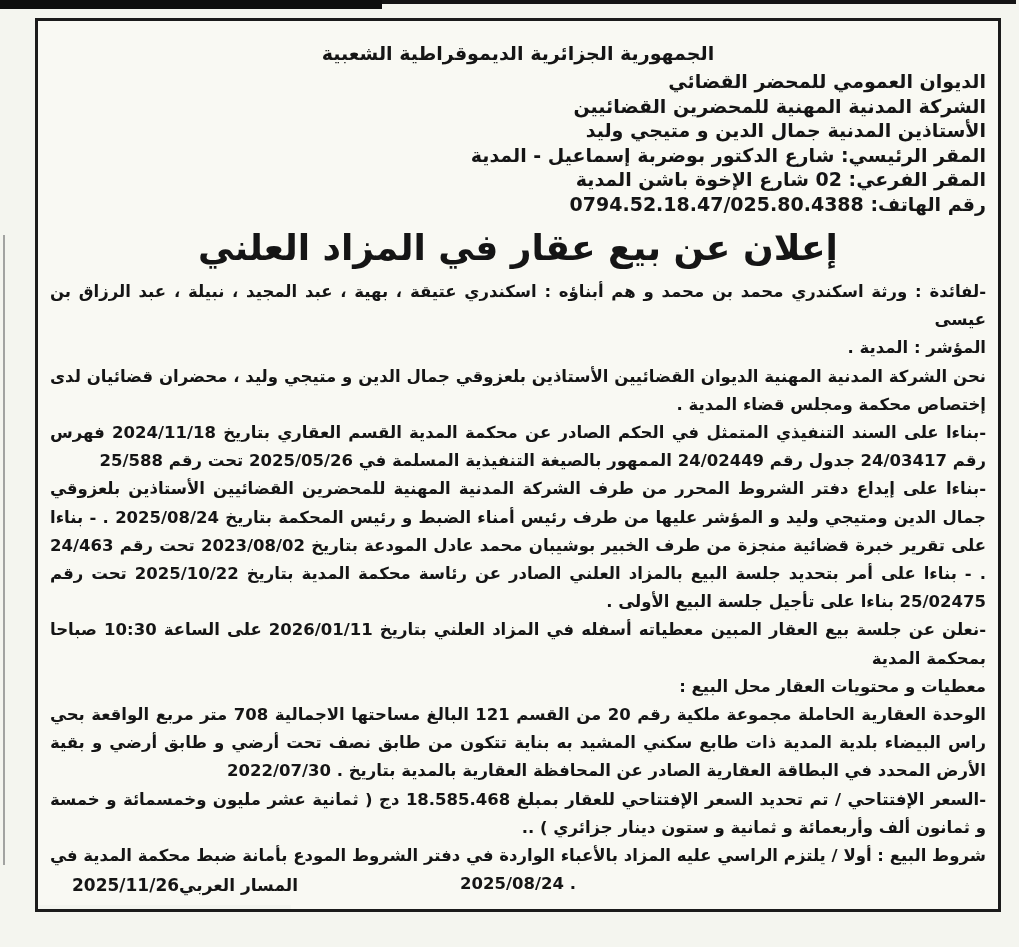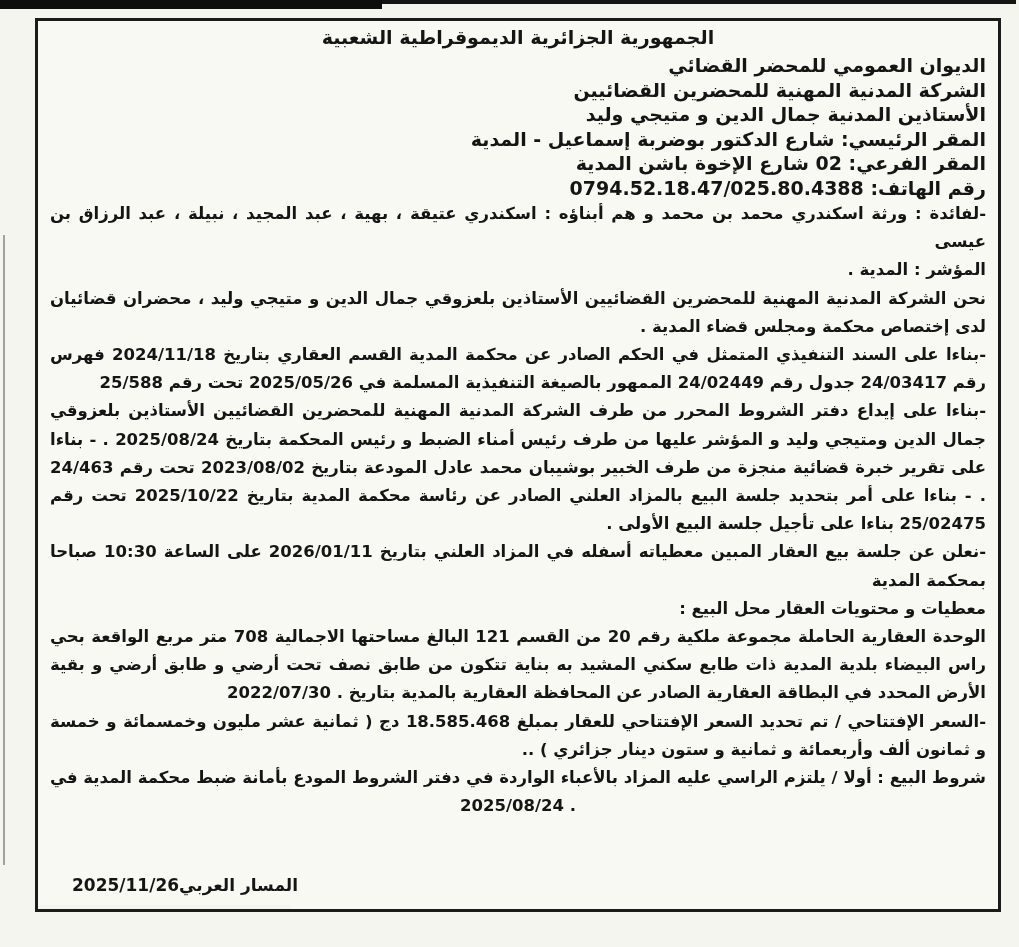--- a/index.html
+++ b/index.html
@@ -12,21 +12,21 @@
   }
   .page{position:relative;width:1019px;height:947px;background:#f4f5ef;}
   .artifact-a{position:absolute;left:0;top:0;width:382px;height:9px;background:#0e0e0e;}
   .artifact-b{position:absolute;left:0;top:0;width:1016px;height:4px;background:#141414;}
   .scan-line-left{position:absolute;left:3px;top:235px;width:2px;height:630px;background:#777;opacity:.65;}
   .notice-box{
     position:absolute;left:35px;top:18px;width:966px;height:894px;
     box-sizing:border-box;
     border:3px solid #1b1b1b;
     background:#f9f9f3;
-    padding:0 12px 0 12px;
+    padding:16px 12px 0 12px;
     direction:rtl;
     overflow:hidden;
   }
   .border-gap{position:absolute;left:-3px;bottom:-4px;width:256px;height:8px;background:#f4f5ef;}
   .republic{
     text-align:center;font-weight:bold;font-size:19px;line-height:26px;padding-top:3px;
   }
   .office{margin-top:3px;}
   .office-line{
     font-weight:bold;font-size:19px;line-height:24.5px;
@@ -59,25 +59,26 @@
 
     <div class="office">
       <div class="office-line">الديوان العمومي للمحضر القضائي</div>
       <div class="office-line">الشركة المدنية المهنية للمحضرين القضائيين</div>
       <div class="office-line">الأستاذين المدنية جمال الدين و متيجي وليد</div>
       <div class="office-line">المقر الرئيسي: شارع الدكتور بوضربة إسماعيل - المدية</div>
       <div class="office-line">المقر الفرعي: 02 شارع الإخوة باشن المدية</div>
       <div class="office-line">رقم الهاتف: 0794.52.18.47/025.80.4388</div>
     </div>
 
+    <h1 class="title">إعلان عن بيع عقار في المزاد العلني</h1>
 
     <div class="body-text">
       <p class="para">-لفائدة : ورثة اسكندري محمد بن محمد و هم أبناؤه : اسكندري عتيقة ، بهية ، عبد المجيد ، نبيلة ، عبد الرزاق بن عيسى</p>
       <p class="para">المؤشر : المدية .</p>
-      <p class="para">نحن الشركة المدنية المهنية للمحضرين القضائيين الأستاذين بلعزوقي جمال الدين و متيجي وليد ، محضران قضائيان لدى إختصاص محكمة ومجلس قضاء المدية .</p>
+      <p class="para">نحن الشركة المدنية المهنية الديوان القضائيين الأستاذين بلعزوقي جمال الدين و متيجي وليد ، محضران قضائيان لدى إختصاص محكمة ومجلس قضاء المدية .</p>
       <p class="para">-بناءا على السند التنفيذي المتمثل في الحكم الصادر عن محكمة المدية القسم العقاري بتاريخ 2024/11/18 فهرس رقم 24/03417 جدول رقم 24/02449 الممهور بالصيغة التنفيذية المسلمة في 2025/05/26 تحت رقم 25/588</p>
       <p class="para">-بناءا على إيداع دفتر الشروط المحرر من طرف الشركة المدنية المهنية للمحضرين القضائيين الأستاذين بلعزوقي جمال الدين ومتيجي وليد و المؤشر عليها من طرف رئيس أمناء الضبط و رئيس المحكمة بتاريخ 2025/08/24 . - بناءا على تقرير خبرة قضائية منجزة من طرف الخبير بوشيبان محمد عادل المودعة بتاريخ 2023/08/02 تحت رقم 24/463 . - بناءا على أمر بتحديد جلسة البيع بالمزاد العلني الصادر عن رئاسة محكمة المدية بتاريخ 2025/10/22 تحت رقم 25/02475 بناءا على تأجيل جلسة البيع الأولى .</p>
       <p class="para">-نعلن عن جلسة بيع العقار المبين معطياته أسفله في المزاد العلني بتاريخ 2026/01/11 على الساعة 10:30 صباحا بمحكمة المدية</p>
       <p class="para">معطيات و محتويات العقار محل البيع :</p>
       <p class="para">الوحدة العقارية الحاملة مجموعة ملكية رقم 20 من القسم 121 البالغ مساحتها الاجمالية 708 متر مربع الواقعة بحي راس البيضاء بلدية المدية ذات طابع سكني المشيد به بناية تتكون من طابق نصف تحت أرضي و طابق أرضي و بقية الأرض المحدد في البطاقة العقارية الصادر عن المحافظة العقارية بالمدية بتاريخ . 2022/07/30</p>
       <p class="para">-السعر الإفتتاحي / تم تحديد السعر الإفتتاحي للعقار بمبلغ 18.585.468 دج ( ثمانية عشر مليون وخمسمائة و خمسة و ثمانون ألف وأربعمائة و ثمانية و ستون دينار جزائري ) ..</p>
       <p class="para center-last">شروط البيع : أولا / يلتزم الراسي عليه المزاد بالأعباء الواردة في دفتر الشروط المودع بأمانة ضبط محكمة المدية في . 2025/08/24</p>
 
     </div>
 

